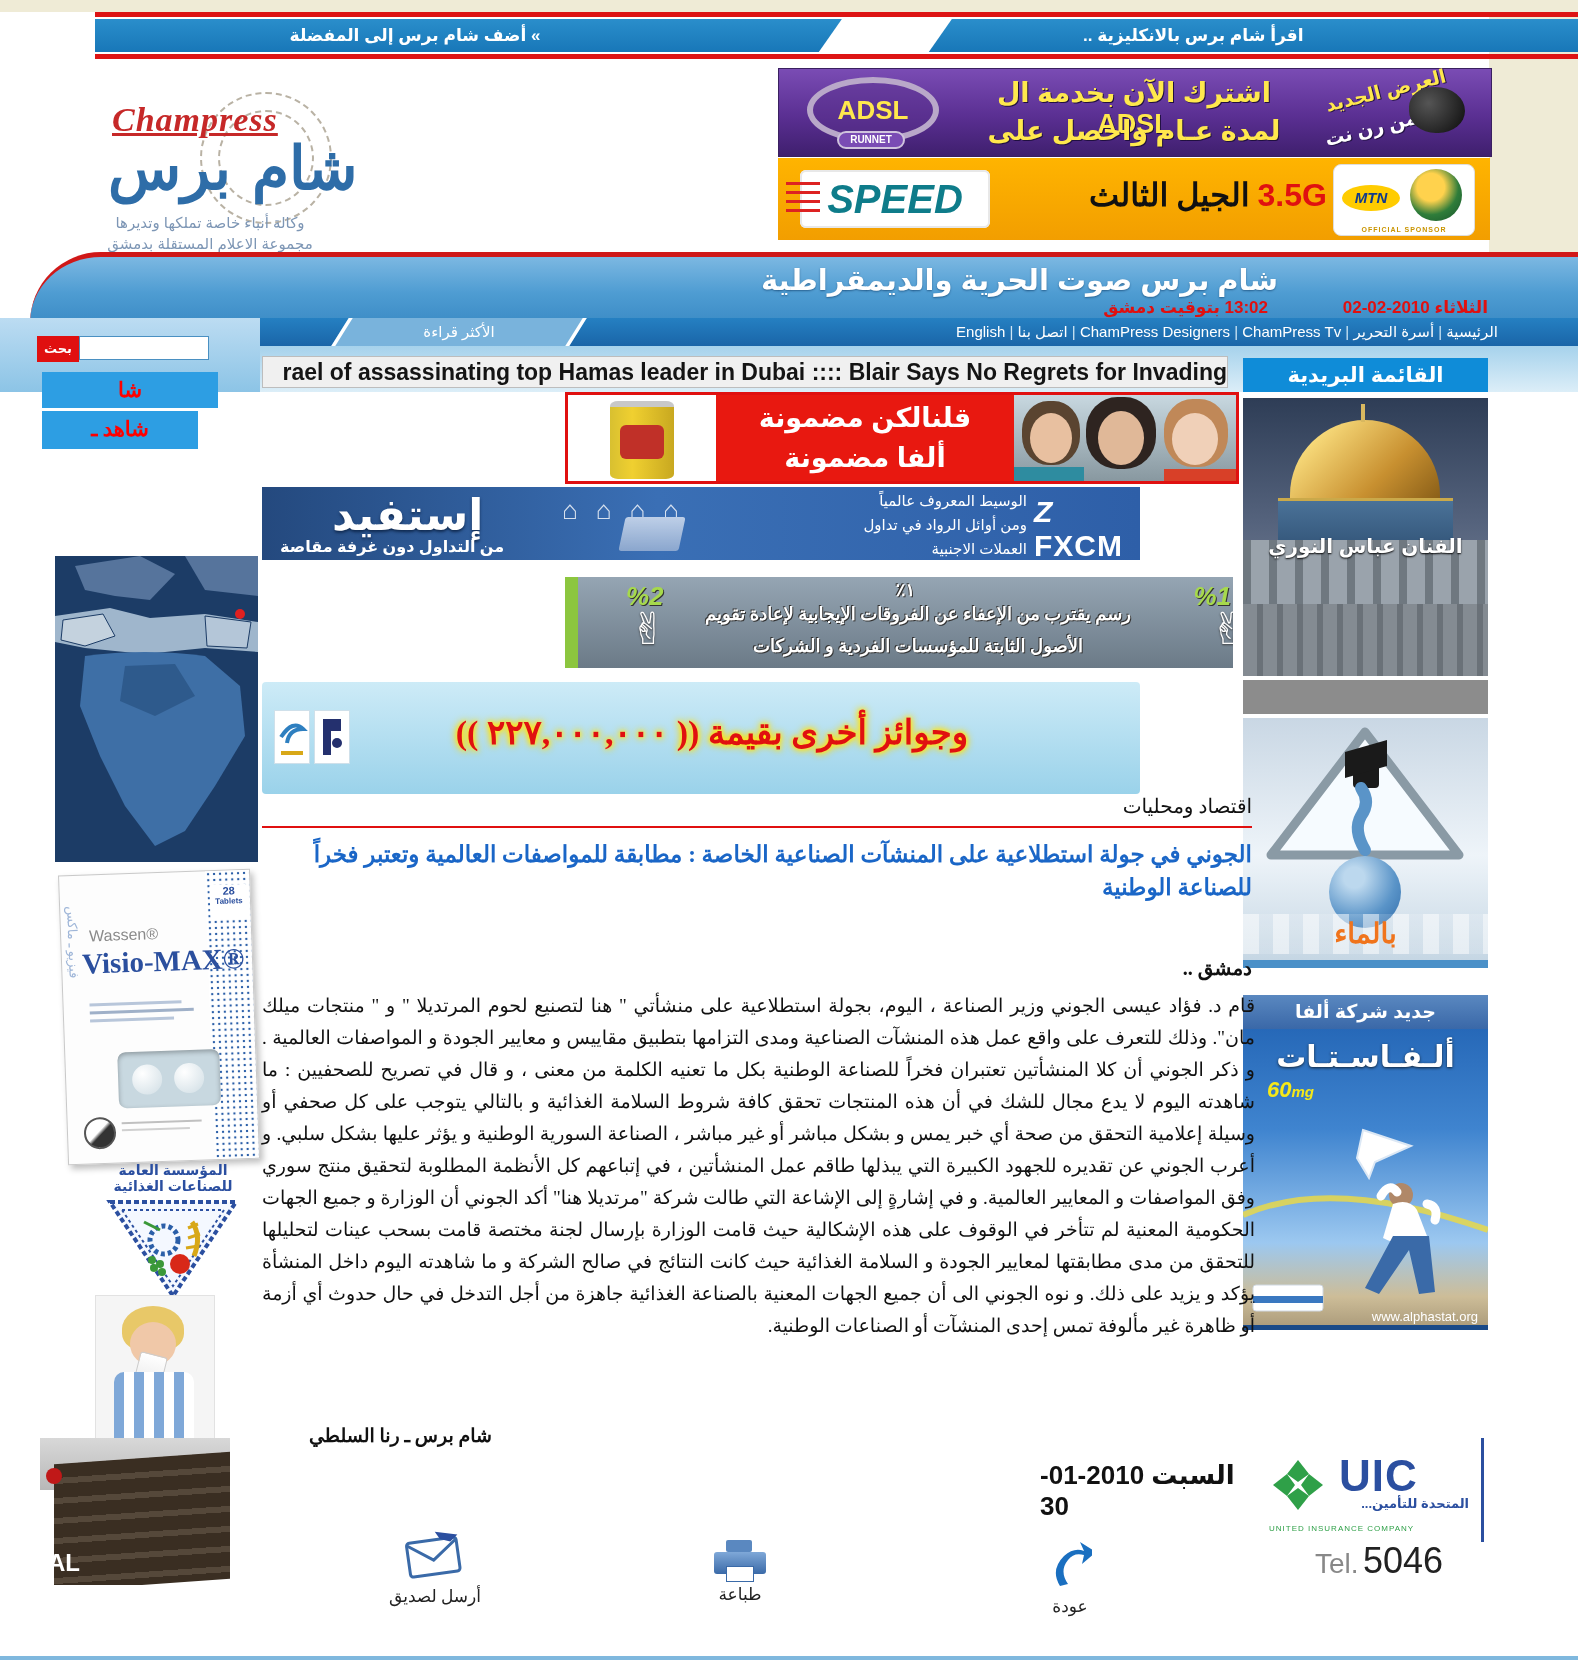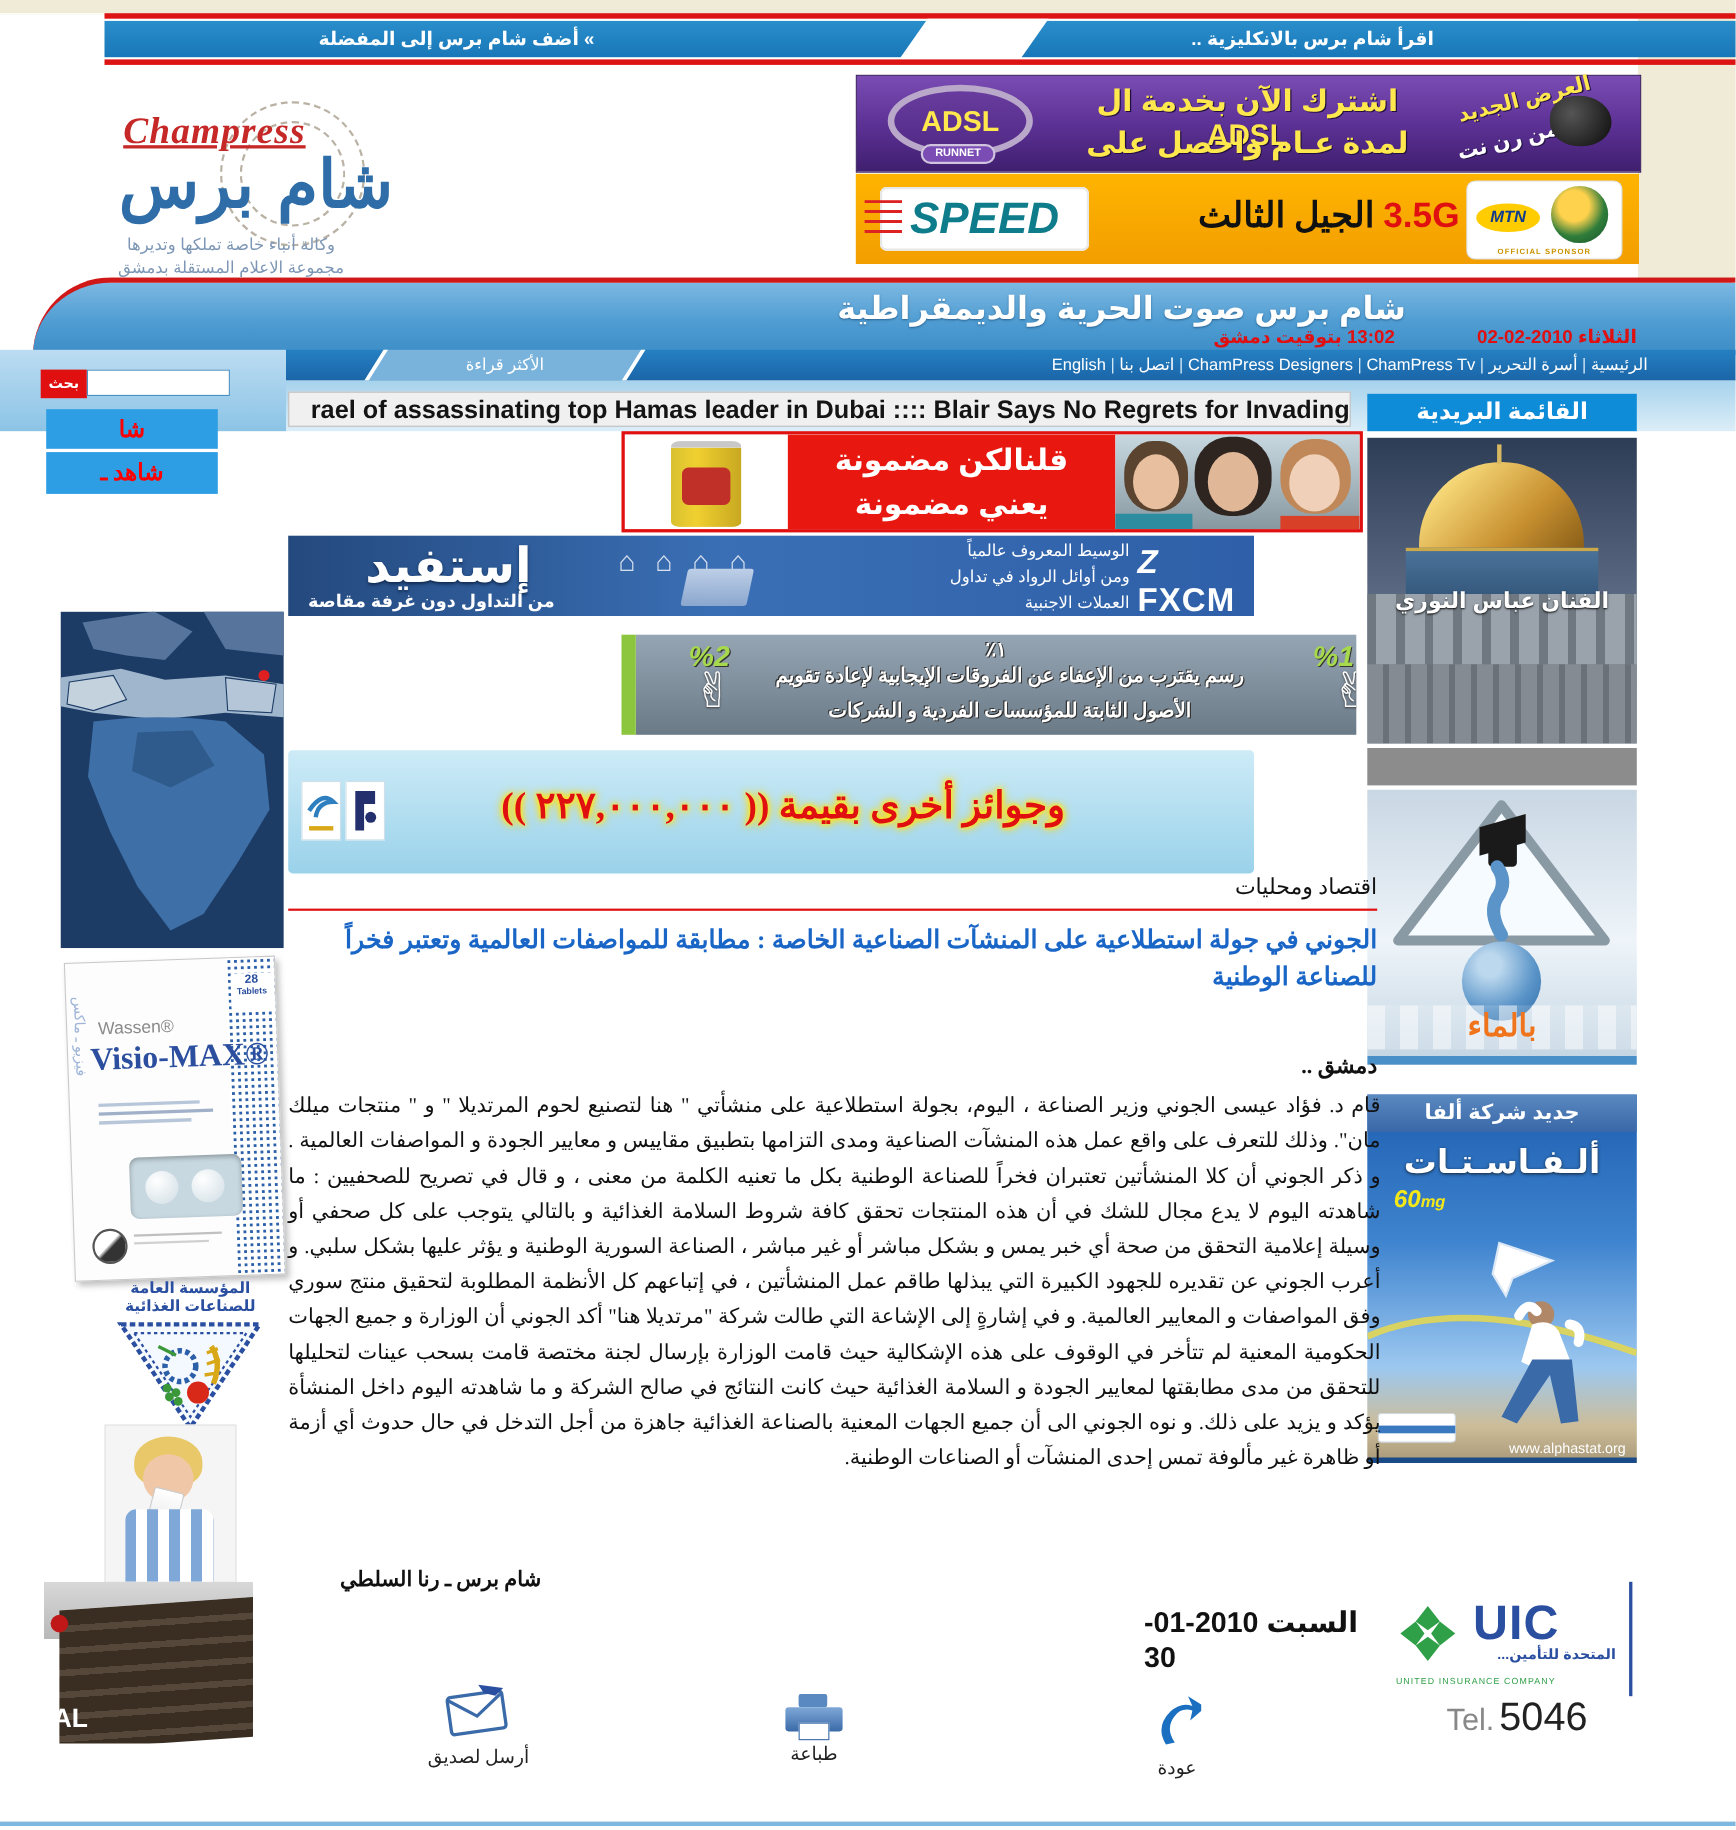--- a/index.html
+++ b/index.html
@@ -237,21 +237,21 @@
       <path d="M150,104 q16,-6 24,6 l10,26 q-22,14 -44,2 z" fill="#fff"></path>
       <path d="M138,96 q8,-14 16,-4 M184,104 q12,2 8,16" stroke="#fff" stroke-width="9" fill="none" stroke-linecap="round"></path>
       <path d="M150,136 l-28,52 14,6 30,-44 10,44 16,-2 -6,-56 z" fill="#3a6aa8"></path>
       <rect x="10" y="185" width="70" height="26" rx="3" fill="#fff" stroke="#cfd8e2"></rect>
       <rect x="10" y="196" width="70" height="7" fill="#3a78c0"></rect>
     </svg>
     <div class="abs alpha-url" style="right:10px;bottom:6px;">www.alphastat.org</div>
     <div class="abs" style="left:0;bottom:0;width:245px;height:5px;background:#1a4a88;"></div>
   </div>
 
-  <div class="abs watchbox ar" style="left:42px;top:372px;width:156px;height:36px;">شا</div>
+  <div class="abs watchbox ar" style="left:42px;top:372px;width:176px;height:36px;">شا</div>
   <div class="abs watchbox ar" style="left:42px;top:411px;width:156px;height:38px;">شاهد ـ</div>
 
   <svg class="abs" style="left:55px;top:556px;" width="203" height="306" viewBox="0 0 203 306">
     <rect width="203" height="306" fill="#1c3c66"></rect>
     <path d="M20,10 L85,0 L120,18 L95,44 L60,40 L30,34 Z" fill="#56749c"></path>
     <path d="M130,0 L203,0 L203,40 L150,34 Z" fill="#56749c"></path>
     <path d="M0,60 L55,52 L95,62 L150,58 L203,66 L203,96 L150,92 L90,98 L30,92 L0,86 Z" fill="#9fb6cc"></path>
     <path d="M8,64 L48,58 L60,80 L30,90 L6,84 Z" fill="#c4d2de" stroke="#1c3c66" stroke-width="1"></path>
     <path d="M150,60 L196,66 L192,92 L152,90 Z" fill="#b4c6d8" stroke="#1c3c66" stroke-width="1"></path>
     <path d="M30,100 Q90,92 150,100 L185,130 L190,180 L160,230 L130,275 L100,290 L70,250 L45,200 L25,150 Z" fill="#3e6fa6"></path>
@@ -312,21 +312,21 @@
   </div>
 
   <div class="abs hana" style="left:565px;top:392px;width:668px;height:86px;">
     <div style="width:148px;background:#fff;position:relative;flex:none;">
       <div class="abs" style="left:42px;top:6px;width:64px;height:72px;border-radius:8px/5px;background:linear-gradient(90deg,#d8c030,#f0d030 35%,#c8a820);border-top:6px solid #c8c8c8;">
         <div class="abs" style="left:10px;top:18px;width:44px;height:34px;background:#c03028;border-radius:6px;"></div>
       </div>
     </div>
     <div class="hana-red ar" style="flex:1;padding-top:3px;">
       <div>قلنالكن مضمونة</div>
-      <div>يعني مضمونة</div>
+      <div>ألفا مضمونة</div>
     </div>
     <div style="width:222px;position:relative;flex:none;background:linear-gradient(180deg,#c8d8e0,#8898a0);">
       <div class="abs" style="left:8px;top:6px;width:58px;height:64px;border-radius:45%;background:#5a4430;"></div>
       <div class="abs" style="left:16px;top:18px;width:42px;height:50px;border-radius:50%;background:#e8c0a0;"></div>
       <div class="abs" style="left:72px;top:2px;width:70px;height:72px;border-radius:45%;background:#2e2420;"></div>
       <div class="abs" style="left:84px;top:16px;width:46px;height:54px;border-radius:50%;background:#e0b898;"></div>
       <div class="abs" style="left:150px;top:4px;width:64px;height:68px;border-radius:45%;background:#c08858;"></div>
       <div class="abs" style="left:158px;top:18px;width:46px;height:52px;border-radius:50%;background:#f0d0b8;"></div>
       <div class="abs" style="left:0;bottom:0;width:70px;height:14px;background:#2e8ca0;"></div>
       <div class="abs" style="left:150px;bottom:0;width:72px;height:12px;background:#d84028;"></div>

